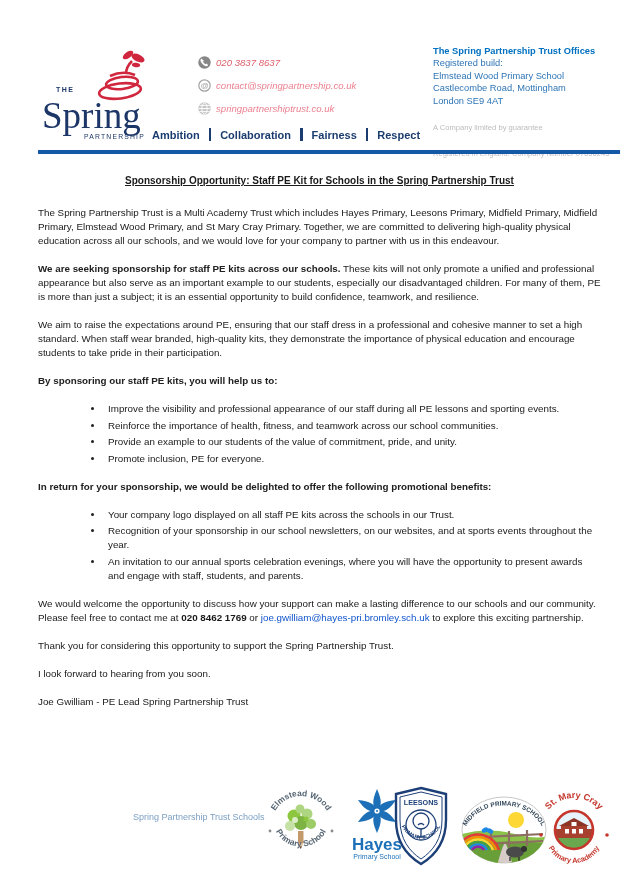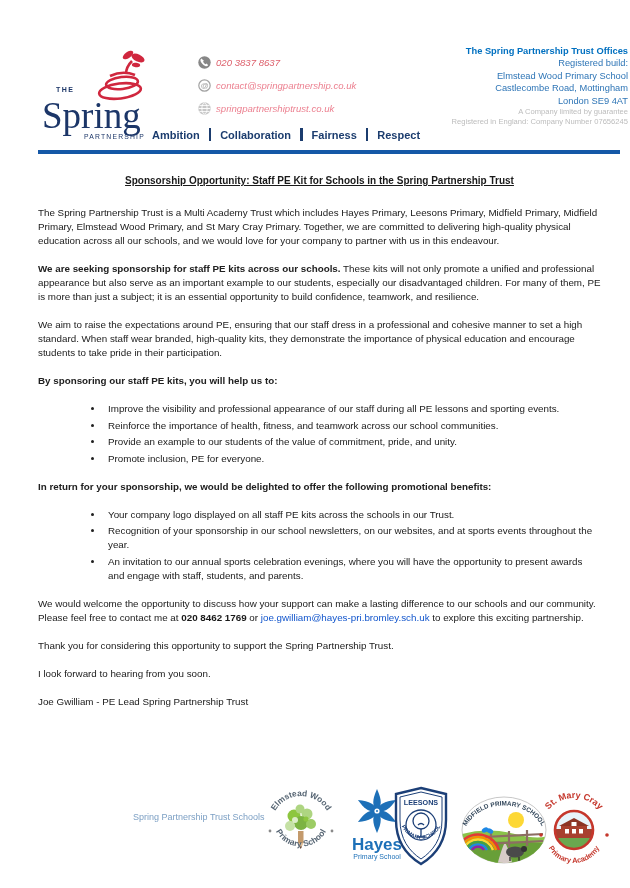--- a/index.html
+++ b/index.html
@@ -8,24 +8,24 @@
     margin:0 auto;overflow:hidden;
     font-family:"Liberation Sans","DejaVu Sans",sans-serif;color:#202020;
   }
   
   .spring-logo{position:absolute;left:40px;top:50px;}
   .contact-block{position:absolute;left:198px;top:55px;font-style:italic;}
   .contact-row{display:flex;align-items:center;margin-bottom:9px;height:14px;}
   .contact-row svg{margin-right:5px;flex:0 0 auto;}
   .contact-text{font-size:9.6px;color:#ec8090;}
   .contact-text.phone{color:#dd5f6b;}
-  .office-block{position:absolute;left:433px;top:46px;width:195px;text-align:right;}
+  .office-block{position:absolute;left:433px;top:46px;width:195px;}
   .office-title{font-size:9.3px;font-weight:bold;color:#0070c0;margin-bottom:1px;}
   .office-line{font-size:9.3px;color:#2e75b6;line-height:12.6px;}
-  .office-small{font-size:7.6px;color:#bcbcbc;line-height:10px;}
+  .office-small{font-size:7.6px;color:#bcbcbc;line-height:10px;margin-top:16px;}
   .values-row{
     position:absolute;left:152px;top:128px;display:flex;align-items:center;
     font-size:11px;font-weight:bold;color:#1b3c6e;
   }
   .values-row .sep{width:2.5px;height:13px;background:#1b3c6e;margin:0 9px;}
   .divider{position:absolute;left:38px;top:150px;width:582px;height:4px;background:#1558a7;}
   
   .content{position:absolute;left:38px;top:174px;width:563px;font-size:9.8px;line-height:14px;}
   .doc-title{
     text-align:center;font-size:10px;font-weight:bold;text-decoration:underline;

